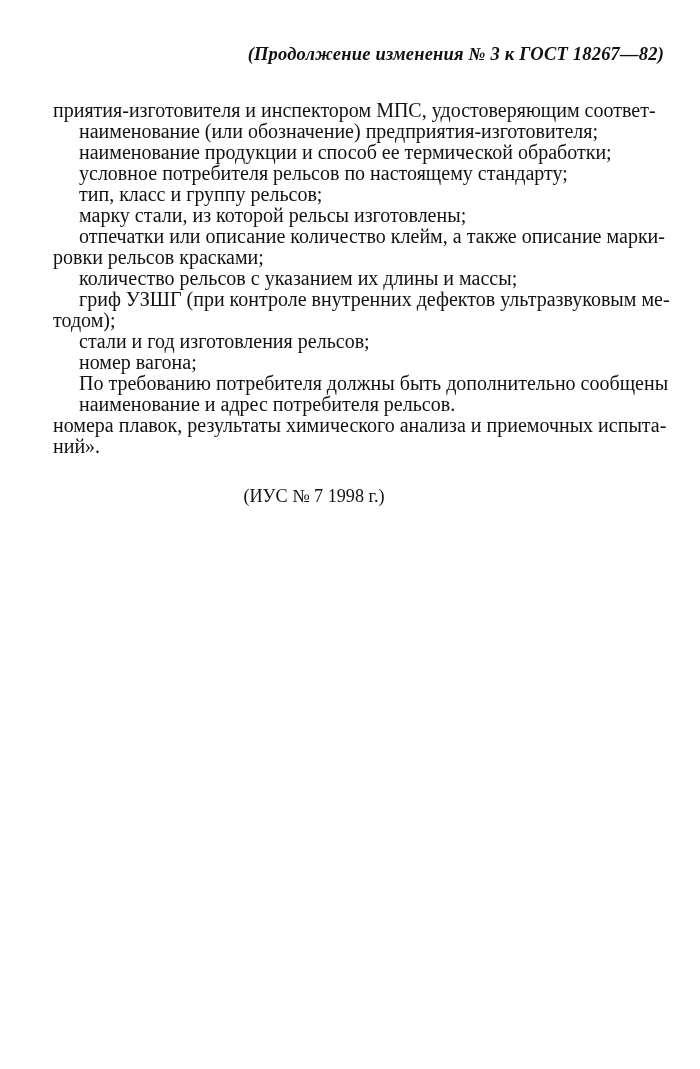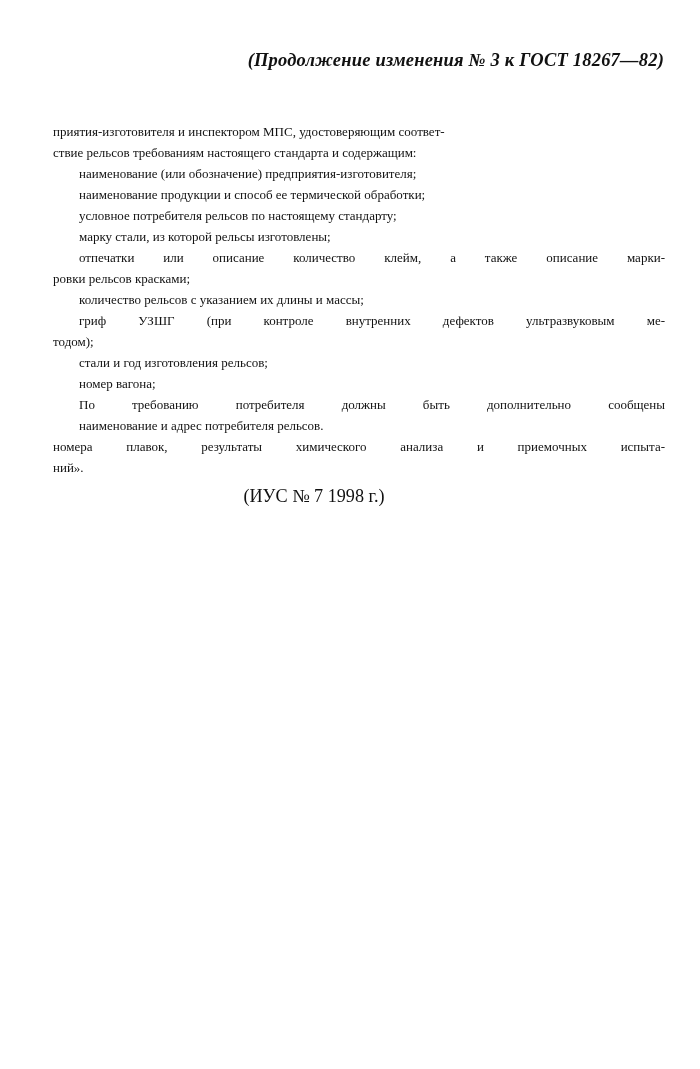--- a/index.html
+++ b/index.html
@@ -1,38 +1,38 @@
 <!DOCTYPE html>
 <html><head>
   <meta charset="utf-8">
   <style>
     html, body { margin: 0; padding: 0; background: #ffffff; }
     body { width: 700px; height: 1069px; position: relative; overflow: hidden;
            font-family: "Liberation Serif", "DejaVu Serif", serif; color: #111; }
-    .header { position: absolute; top: 50px; right: 36px; font-style: italic; font-weight: bold;
+    .header { position: absolute; top: 44px; right: 36px; font-style: italic; font-weight: bold;
               font-size: 18.5px; letter-spacing: 0.2px; white-space: nowrap; }
-    .body { position: absolute; left: 53px; top: 100px; width: 612px; font-size: 13px;
-            line-height: 21px; margin-top: 21px; }
+    .body { position: absolute; left: 53px; top: 100px; width: 612px; font-size: 20px;
+            line-height: 21px; }
     .line { white-space: nowrap; text-align: justify; text-align-last: justify; height: 21px; }
     .line.last { text-align-last: left; }
     .line.indent { padding-left: 26px; }
     .signature { position: absolute; top: 486px; left: 0; width: 600px; text-align: center;
                  font-size: 18.2px; padding-left: 28px; box-sizing: border-box; }
   </style>
 </head>
 <body>
 
 <div class="header">(Продолжение изменения № 3 к ГОСТ 18267—82)</div>
 
 <div class="body">
   <div class="line last">приятия-изготовителя и инспектором МПС, удостоверяющим соответ-</div>
-  <div class="line last">ствие рельсов требованиям настоящего стандарта и содержащим:</div>
   <div class="line last indent">наименование (или обозначение) предприятия-изготовителя;</div>
   <div class="line last indent">наименование продукции и способ ее термической обработки;</div>
   <div class="line last indent">условное потребителя рельсов по настоящему стандарту;</div>
+  <div class="line last indent">тип, класс и группу рельсов;</div>
   <div class="line last indent">марку стали, из которой рельсы изготовлены;</div>
   <div class="line indent">отпечатки или описание количество клейм, а также описание марки-</div>
   <div class="line last">ровки рельсов красками;</div>
   <div class="line last indent">количество рельсов с указанием их длины и массы;</div>
   <div class="line indent">гриф УЗШГ (при контроле внутренних дефектов ультразвуковым ме-</div>
   <div class="line last">тодом);</div>
   <div class="line last indent">стали и год изготовления рельсов;</div>
   <div class="line last indent">номер вагона;</div>
   <div class="line indent">По требованию потребителя должны быть дополнительно сообщены</div>
   <div class="line last indent">наименование и адрес потребителя рельсов.</div>

